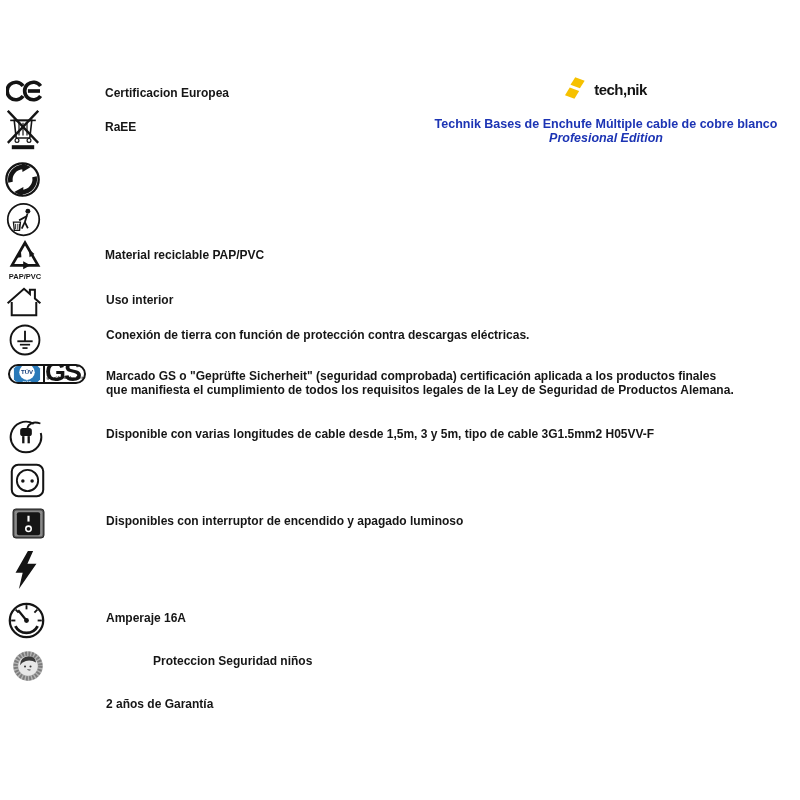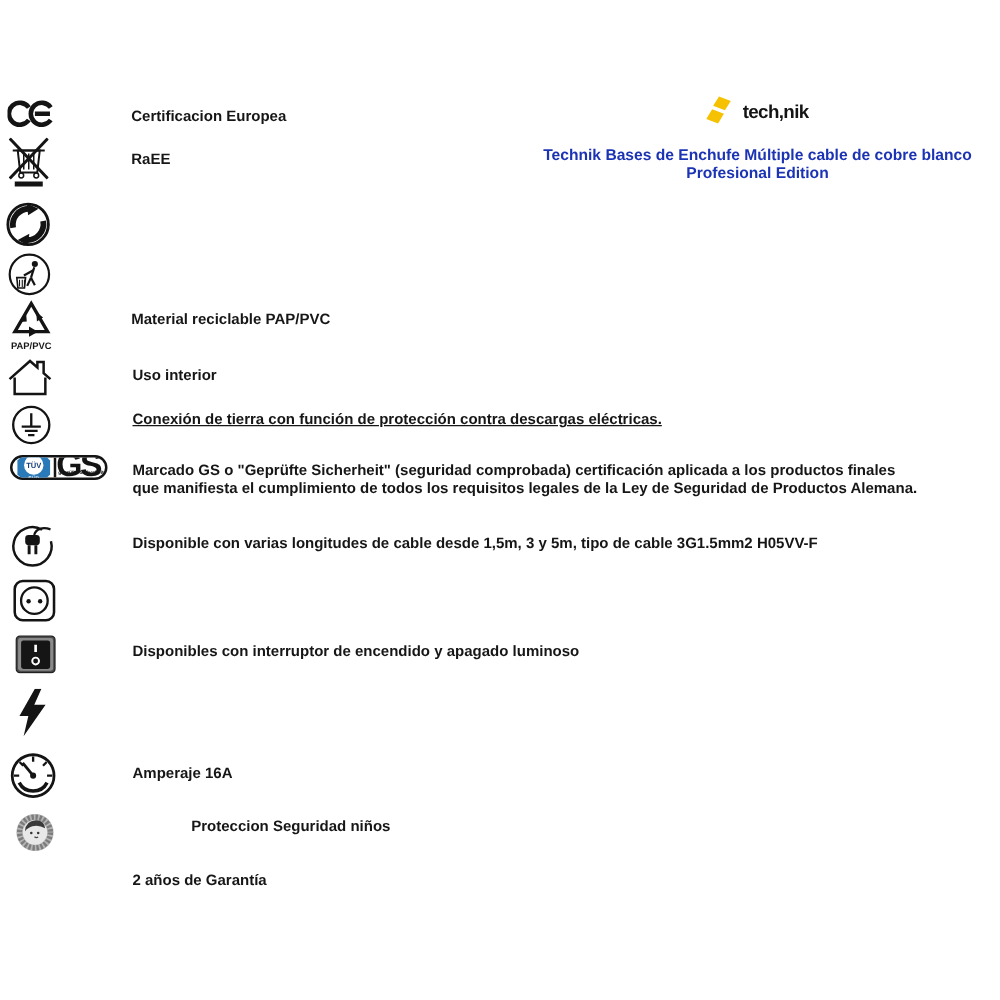--- a/index.html
+++ b/index.html
@@ -8,21 +8,21 @@
   .icon{position:absolute;}
   .icon svg{display:block;}
   .label{position:absolute;font-size:12px;font-weight:bold;color:#161616;line-height:13.5px;white-space:pre-wrap;}
   .wide{width:628px;}
   .icon-caption{display:block;text-align:center;font-size:7.5px;font-weight:bold;color:#161616;letter-spacing:0;margin-top:1px;}
   
   .brand-block{position:absolute;left:420px;top:74px;width:372px;text-align:center;}
   .logo{display:flex;align-items:center;justify-content:center;gap:7px;height:30px;}
   .logo-text{font-size:15px;font-weight:bold;color:#141414;letter-spacing:-0.5px;}
   .title{margin-top:13px;font-size:12.5px;font-weight:bold;color:#1c34b4;line-height:14px;}
-  .subtitle{font-size:12.5px;font-weight:bold;color:#1c34b4;line-height:15px;}
+  .subtitle{font-size:12.5px;font-weight:bold;font-style:italic;color:#1c34b4;line-height:15px;}
   
   .tuvgs{position:absolute;left:8px;top:364px;width:78px;height:20px;border:2.5px solid #141414;border-radius:12px;box-sizing:border-box;display:flex;background:#fff;overflow:hidden;}
   .tuv-cell{width:33px;border-right:2.5px solid #141414;display:flex;align-items:center;justify-content:center;}
   .gs-cell{flex:1;position:relative;display:flex;align-items:center;justify-content:center;}
   .gs-text{font-size:27px;font-weight:bold;color:#141414;letter-spacing:-2px;line-height:1;transform:translate(-2px,-2px);}
   .gs-sub{position:absolute;right:1px;bottom:2px;font-size:4px;font-weight:bold;color:#141414;line-height:1;}
 </style>
 </head>
 <body>
 
@@ -111,21 +111,21 @@
 
   <span class="icon" style="left:8px;top:323px;">
     <svg width="34" height="34" viewBox="0 0 40 40" stroke="#141414" fill="none">
       <circle cx="20" cy="20" r="17" stroke-width="2.2"></circle>
       <line x1="20" y1="9" x2="20" y2="21.5" stroke-width="2.2"></line>
       <line x1="11" y1="21.5" x2="29" y2="21.5" stroke-width="2.2"></line>
       <line x1="14" y1="25.5" x2="26" y2="25.5" stroke-width="2"></line>
       <line x1="17" y1="29.5" x2="23" y2="29.5" stroke-width="2"></line>
     </svg>
   </span>
-  <div class="label" style="left:106px;top:329px;text-decoration:underline;">Conexión de tierra con función de protección contra descargas eléctricas.</div>
+  <div class="label" style="left:106px;top:329px;">Conexión de tierra con función de protección contra descargas eléctricas.</div>
 
   <div class="tuvgs">
     <div class="tuv-cell">
       <svg width="28" height="28" viewBox="0 0 30 30">
         <polygon points="9,1 21,1 29,9 29,21 21,29 9,29 1,21 1,9" fill="#2a7ab9"></polygon>
         <circle cx="15" cy="13" r="8.3" fill="#ffffff"></circle>
         <text x="15" y="15.5" text-anchor="middle" font-size="6.5" font-weight="bold" fill="#17407c">TÜV</text>
         <text x="15" y="26" text-anchor="middle" font-size="4.5" font-weight="bold" fill="#ffffff">SÜD</text>
       </svg>
     </div>

